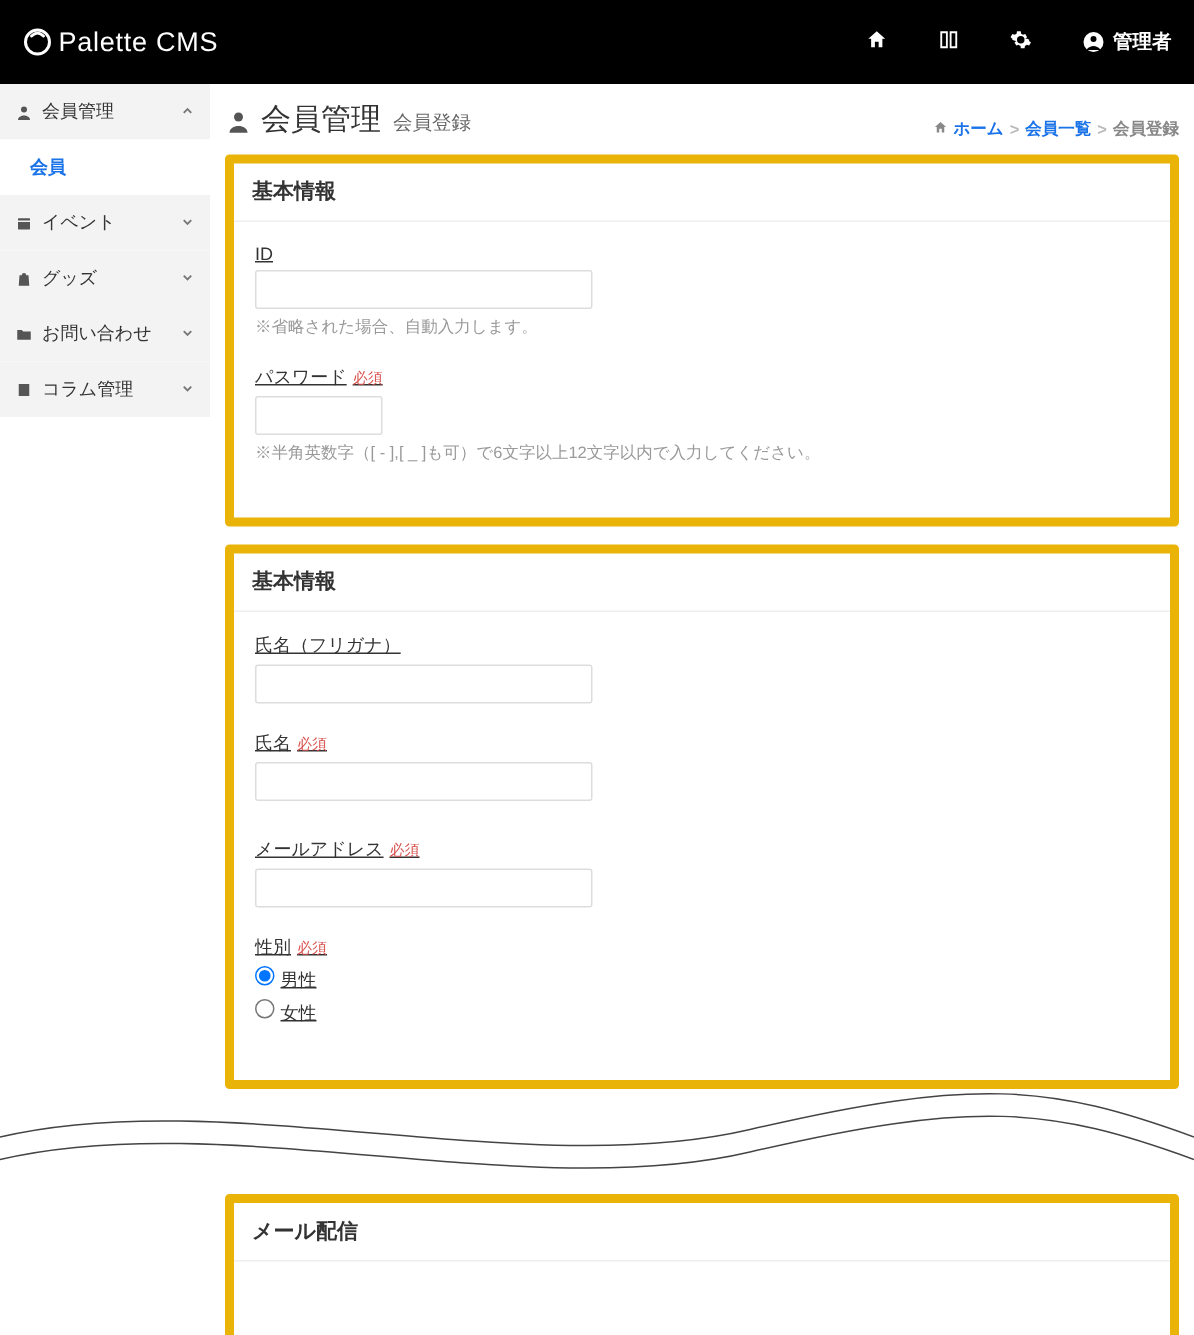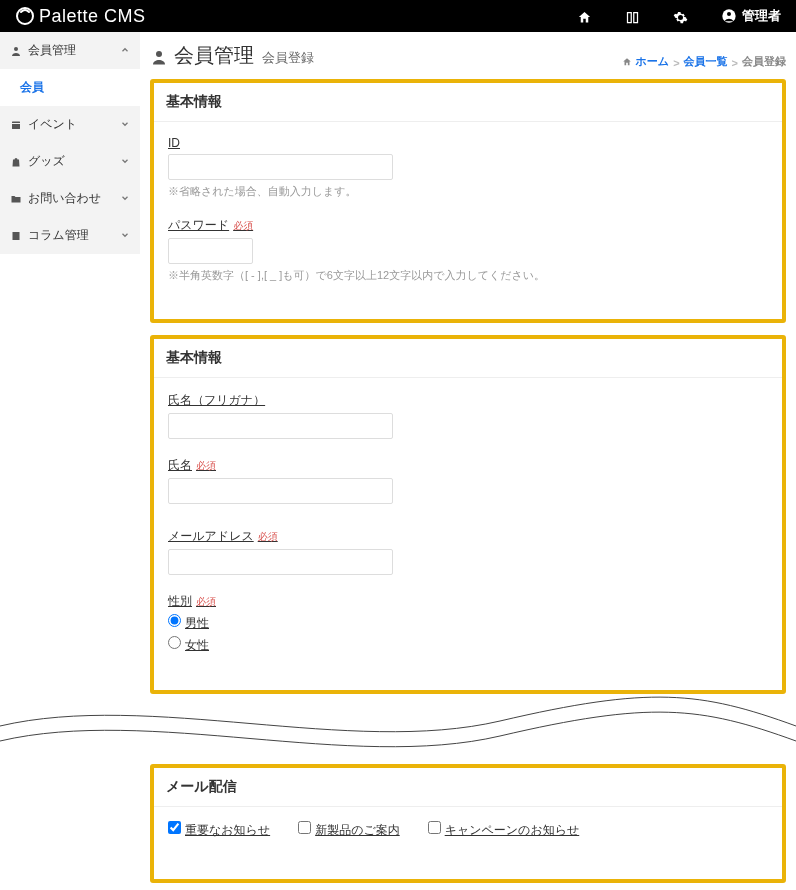--- a/index.html
+++ b/index.html
@@ -1,40 +1,40 @@
 <!DOCTYPE html>
 <html><head>
 <meta charset="utf-8">
 <style>
   * { box-sizing: border-box; margin: 0; padding: 0; }
   body { font-family: "Helvetica Neue", Arial, "Hiragino Sans", "Yu Gothic", sans-serif; font-size: 13px; color: #333; background: #fff; width: 796px; }
   
-  .topbar { background: #000; color: #fff; height: 32px; display: flex; align-items: center; padding: 0 15px; }
+  .topbar { background: #000; color: #fff; height: 56px; display: flex; align-items: center; padding: 0 15px; }
   .brand { display: flex; align-items: center; font-size: 18px; font-weight: 400; letter-spacing: .5px; }
   .brand svg { margin-right: 4px; }
-  .top-icons { margin-left: auto; display: flex; align-items: flex-end; gap: 33px; font-size: 13px; }
+  .top-icons { margin-left: auto; display: flex; align-items: flex-start; gap: 33px; font-size: 13px; }
   .top-icons .ico { display: flex; align-items: center; justify-content: center; cursor: pointer; }
   .top-icons .admin { display: flex; align-items: center; gap: 5px; font-weight: bold; cursor: pointer; }
   
   .wrap { display: flex; }
   .sidebar { width: 140px; flex: 0 0 140px; background: #fff; }
   .side-item { display: flex; align-items: center; padding: 10px 10px; font-size: 12px; color: #333; border-bottom: 0; cursor: pointer; background: #f3f3f3; }
   .side-item.open-sub { background: #f3f3f3; }
   .side-item .lbl { margin-left: 6px; }
   .side-item .chev { margin-left: auto; color: #777; }
   .side-sub { background: #fff; padding: 10px 10px 10px 20px; font-size: 12px; color: #1a73e8; cursor: pointer; font-weight: bold; }
   .main { flex: 1; padding: 10px 10px 30px 10px; }
   .page-head { display: flex; align-items: flex-end; margin-bottom: 10px; }
   .page-head .ico { margin-right: 6px; color: #555; }
   .page-head h1 { font-size: 20px; font-weight: 500; margin-right: 8px; }
   .page-head .sub { font-size: 13px; color: #666; margin-bottom: 2px; }
   .breadcrumb { margin-left: auto; font-size: 11px; color: #888; display: flex; align-items: flex-end; gap: 4px; font-weight: bold; }
   .breadcrumb a { color: #1a73e8; text-decoration: none; }
   .breadcrumb .sep { color: #bbb; }
-  .card { border: 4px solid #eab308; border-radius: 3px; margin-bottom: 12px; }
+  .card { border: 6px solid #eab308; border-radius: 3px; margin-bottom: 12px; }
   .card-title { padding: 10px 12px; font-size: 14px; font-weight: bold; border-bottom: 1px solid #eee; }
   .card-body { padding: 14px 14px 18px; }
   .field { margin-bottom: 18px; }
   .field label { font-size: 12px; display: block; margin-bottom: 4px; text-decoration: underline; }
   .field .req { color: #d9534f; font-size: 10px; margin-left: 4px; }
   .field input[type=text], .field input[type=password], .field input[type=email] {
     width: 225px; max-width: 100%; border: 1px solid #ddd; border-radius: 2px; padding: 5px 6px; font-size: 12px;
   }
   .field.small input { width: 85px; }
   .help { font-size: 11px; color: #999; margin-top: 4px; }
@@ -228,23 +228,18 @@
       <svg viewBox="0 0 796 70" preserveAspectRatio="none">
         <path d="M0 40 C 150 5, 350 70, 500 35 S 700 5, 796 40" fill="#fff" stroke="#444" stroke-width="1"></path>
         <path d="M0 55 C 150 20, 350 85, 500 50 S 700 20, 796 55" fill="#fff" stroke="#444" stroke-width="1"></path>
       </svg>
     </div>
 
     <div class="card">
       <div class="card-title">メール配信</div>
       <div class="card-body">
         <div class="field">
-          <div class="checks">
-            <label><input type="checkbox" checked="" style=""><span>重要なお知らせ</span></label>
-            <label><input type="checkbox" style=""><span>新製品のご案内</span></label>
-            <label><input type="checkbox" style=""><span>キャンペーンのお知らせ</span></label>
-          </div>
         </div>
       </div>
     </div>
 
   </div>
 </div>
 
 </body></html>

